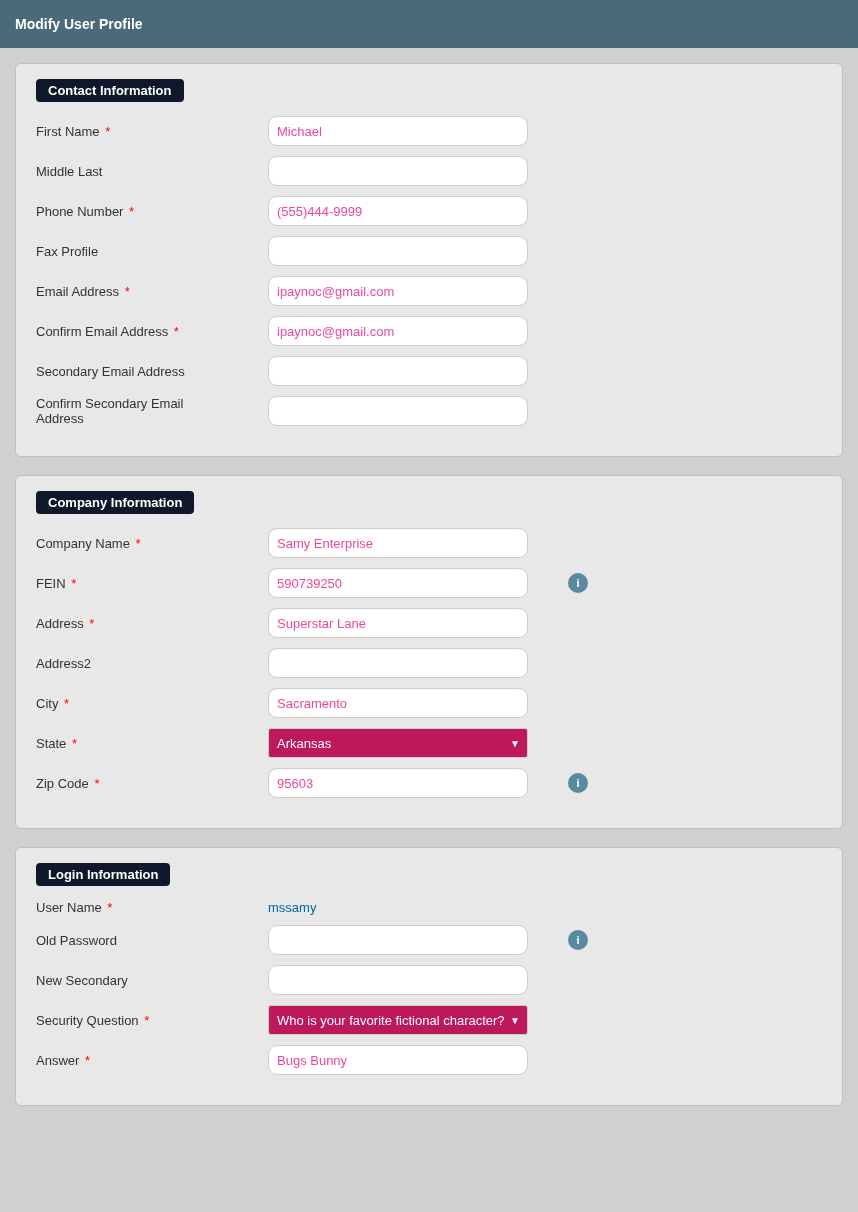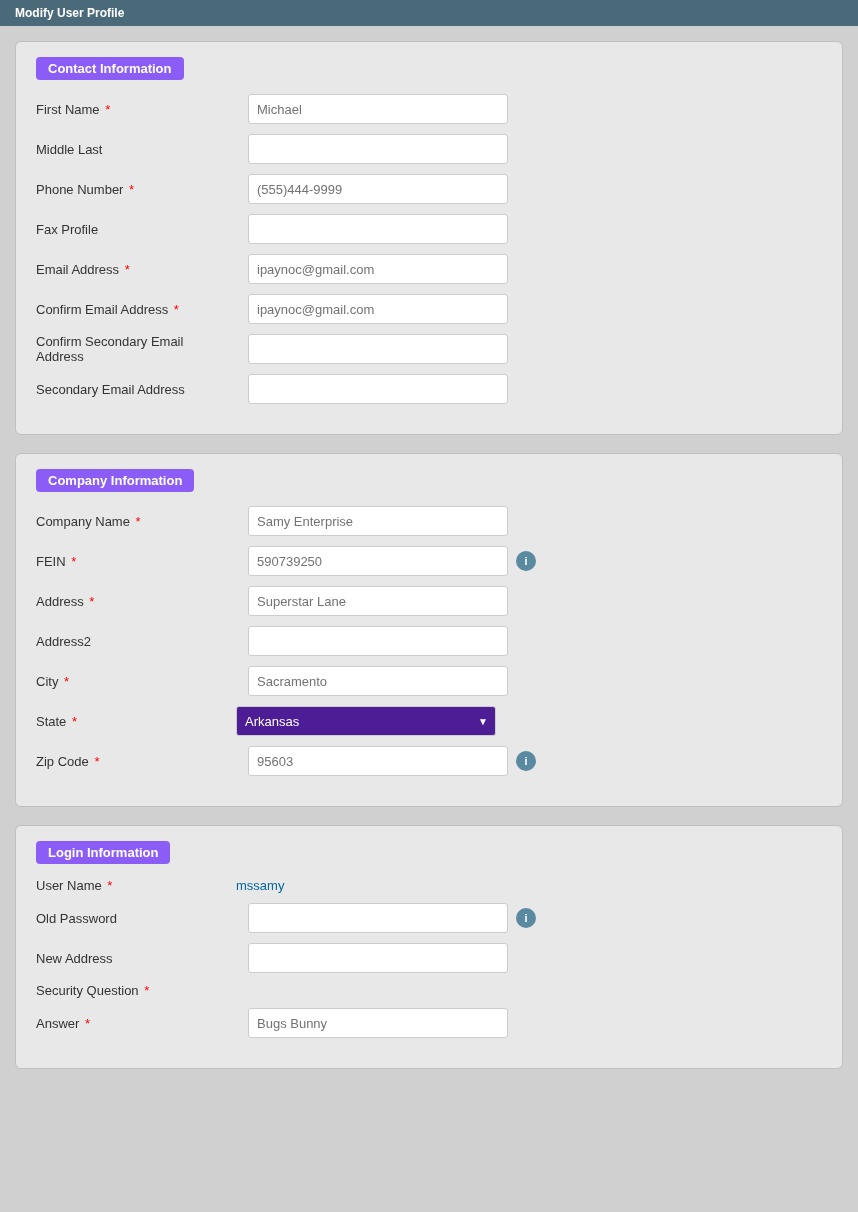--- a/index.html
+++ b/index.html
@@ -6,80 +6,80 @@
     body {
       font-family: Arial, sans-serif;
       font-size: 13px;
       background: #d0d0d0;
       width: 858px;
       min-height: 1212px;
     }
     .title-bar {
       background: #4a6a7a;
       color: white;
-      padding: 6px 15px;
-      font-size: 12px;
+      padding: 16px 15px;
+      font-size: 14px;
       font-weight: bold;
     }
     .page-content {
       padding: 15px;
       background: #d0d0d0;
     }
     .section-card {
       background: #e8e8e8;
       border-radius: 6px;
       padding: 15px 20px 20px 20px;
       margin-bottom: 18px;
       border: 1px solid #c0c0c0;
     }
     .section-header {
       display: inline-block;
-      background: #8b5cf6;
+      background: #0f172a;
       color: white;
       font-weight: bold;
       font-size: 13px;
       padding: 4px 12px;
       border-radius: 4px;
       margin-bottom: 14px;
     }
     .form-row {
       display: flex;
       align-items: center;
       margin-bottom: 10px;
+      gap: 32px;
     }
     .form-label {
       width: 200px;
       min-width: 200px;
       color: #333;
       font-size: 13px;
       padding-right: 10px;
     }
     .required-star {
       color: red;
       margin-left: 2px;
     }
     .form-input {
       width: 260px;
       height: 30px;
       border: 1px solid #ccc;
-      border-radius: 3px;
+      border-radius: 9px;
       padding: 4px 8px;
       font-size: 13px;
       background: white;
-      color: #737373;
-      margin-left: 12px;
+      color: #ec4899;
     }
     .form-select {
       width: 260px;
       height: 30px;
       border: 1px solid #ccc;
       border-radius: 3px;
       padding: 4px 8px;
       font-size: 13px;
-      background: #4c1d95;
+      background: #be185d;
       color: white;
       appearance: none;
       -webkit-appearance: none;
       cursor: pointer;
     }
     .select-wrapper {
       position: relative;
       display: inline-block;
     }
     .select-wrapper::after {
@@ -156,26 +156,26 @@
       <div class="form-label">Email Address <span class="required-star">*</span></div>
       <input class="form-input" type="text" value="ipaynoc@gmail.com" style="">
     </div>
     
     <div class="form-row">
       <div class="form-label">Confirm Email Address <span class="required-star">*</span></div>
       <input class="form-input" type="text" value="ipaynoc@gmail.com" style="">
     </div>
     
     <div class="form-row">
+      <div class="form-label">Secondary Email Address</div>
+      <input class="form-input" type="text" value="" style="">
+    </div>
+    
+    <div class="form-row">
       <div class="form-label">Confirm Secondary Email Address</div>
-      <input class="form-input" type="text" value="" style="">
-    </div>
-    
-    <div class="form-row">
-      <div class="form-label">Secondary Email Address</div>
       <input class="form-input" type="text" value="" style="">
     </div>
   </div>
 
   <div class="section-card">
     <div class="section-header">Company Information</div>
 
     
     <div class="form-row">
       <div class="form-label">Company Name <span class="required-star">*</span></div>
@@ -232,27 +232,34 @@
       <span class="username-text">mssamy</span>
     </div>
     
     <div class="form-row">
       <div class="form-label">Old Password</div>
       <input class="form-input" type="password" value="" style="">
       <span class="info-icon">i</span>
     </div>
     
     <div class="form-row">
-      <div class="form-label">New Address</div>
+      <div class="form-label">New Secondary</div>
       <input class="form-input" type="password" value="" style="">
     </div>
     
     
     <div class="form-row">
       <div class="form-label">Security Question <span class="required-star">*</span></div>
+      <div class="select-wrapper">
+        <select class="form-select" style="width:260px;">
+          <option value="fictional" selected="">Who is your favorite fictional character?</option>
+          <option value="pet">What was the name of your first pet?</option>
+          <option value="school">What elementary school did you attend?</option>
+        </select>
+      </div>
     </div>
     
     <div class="form-row">
       <div class="form-label">Answer <span class="required-star">*</span></div>
       <input class="form-input" type="text" value="Bugs Bunny" style="">
     </div>
   </div>
 
   <div class="save-btn-wrapper">
     

